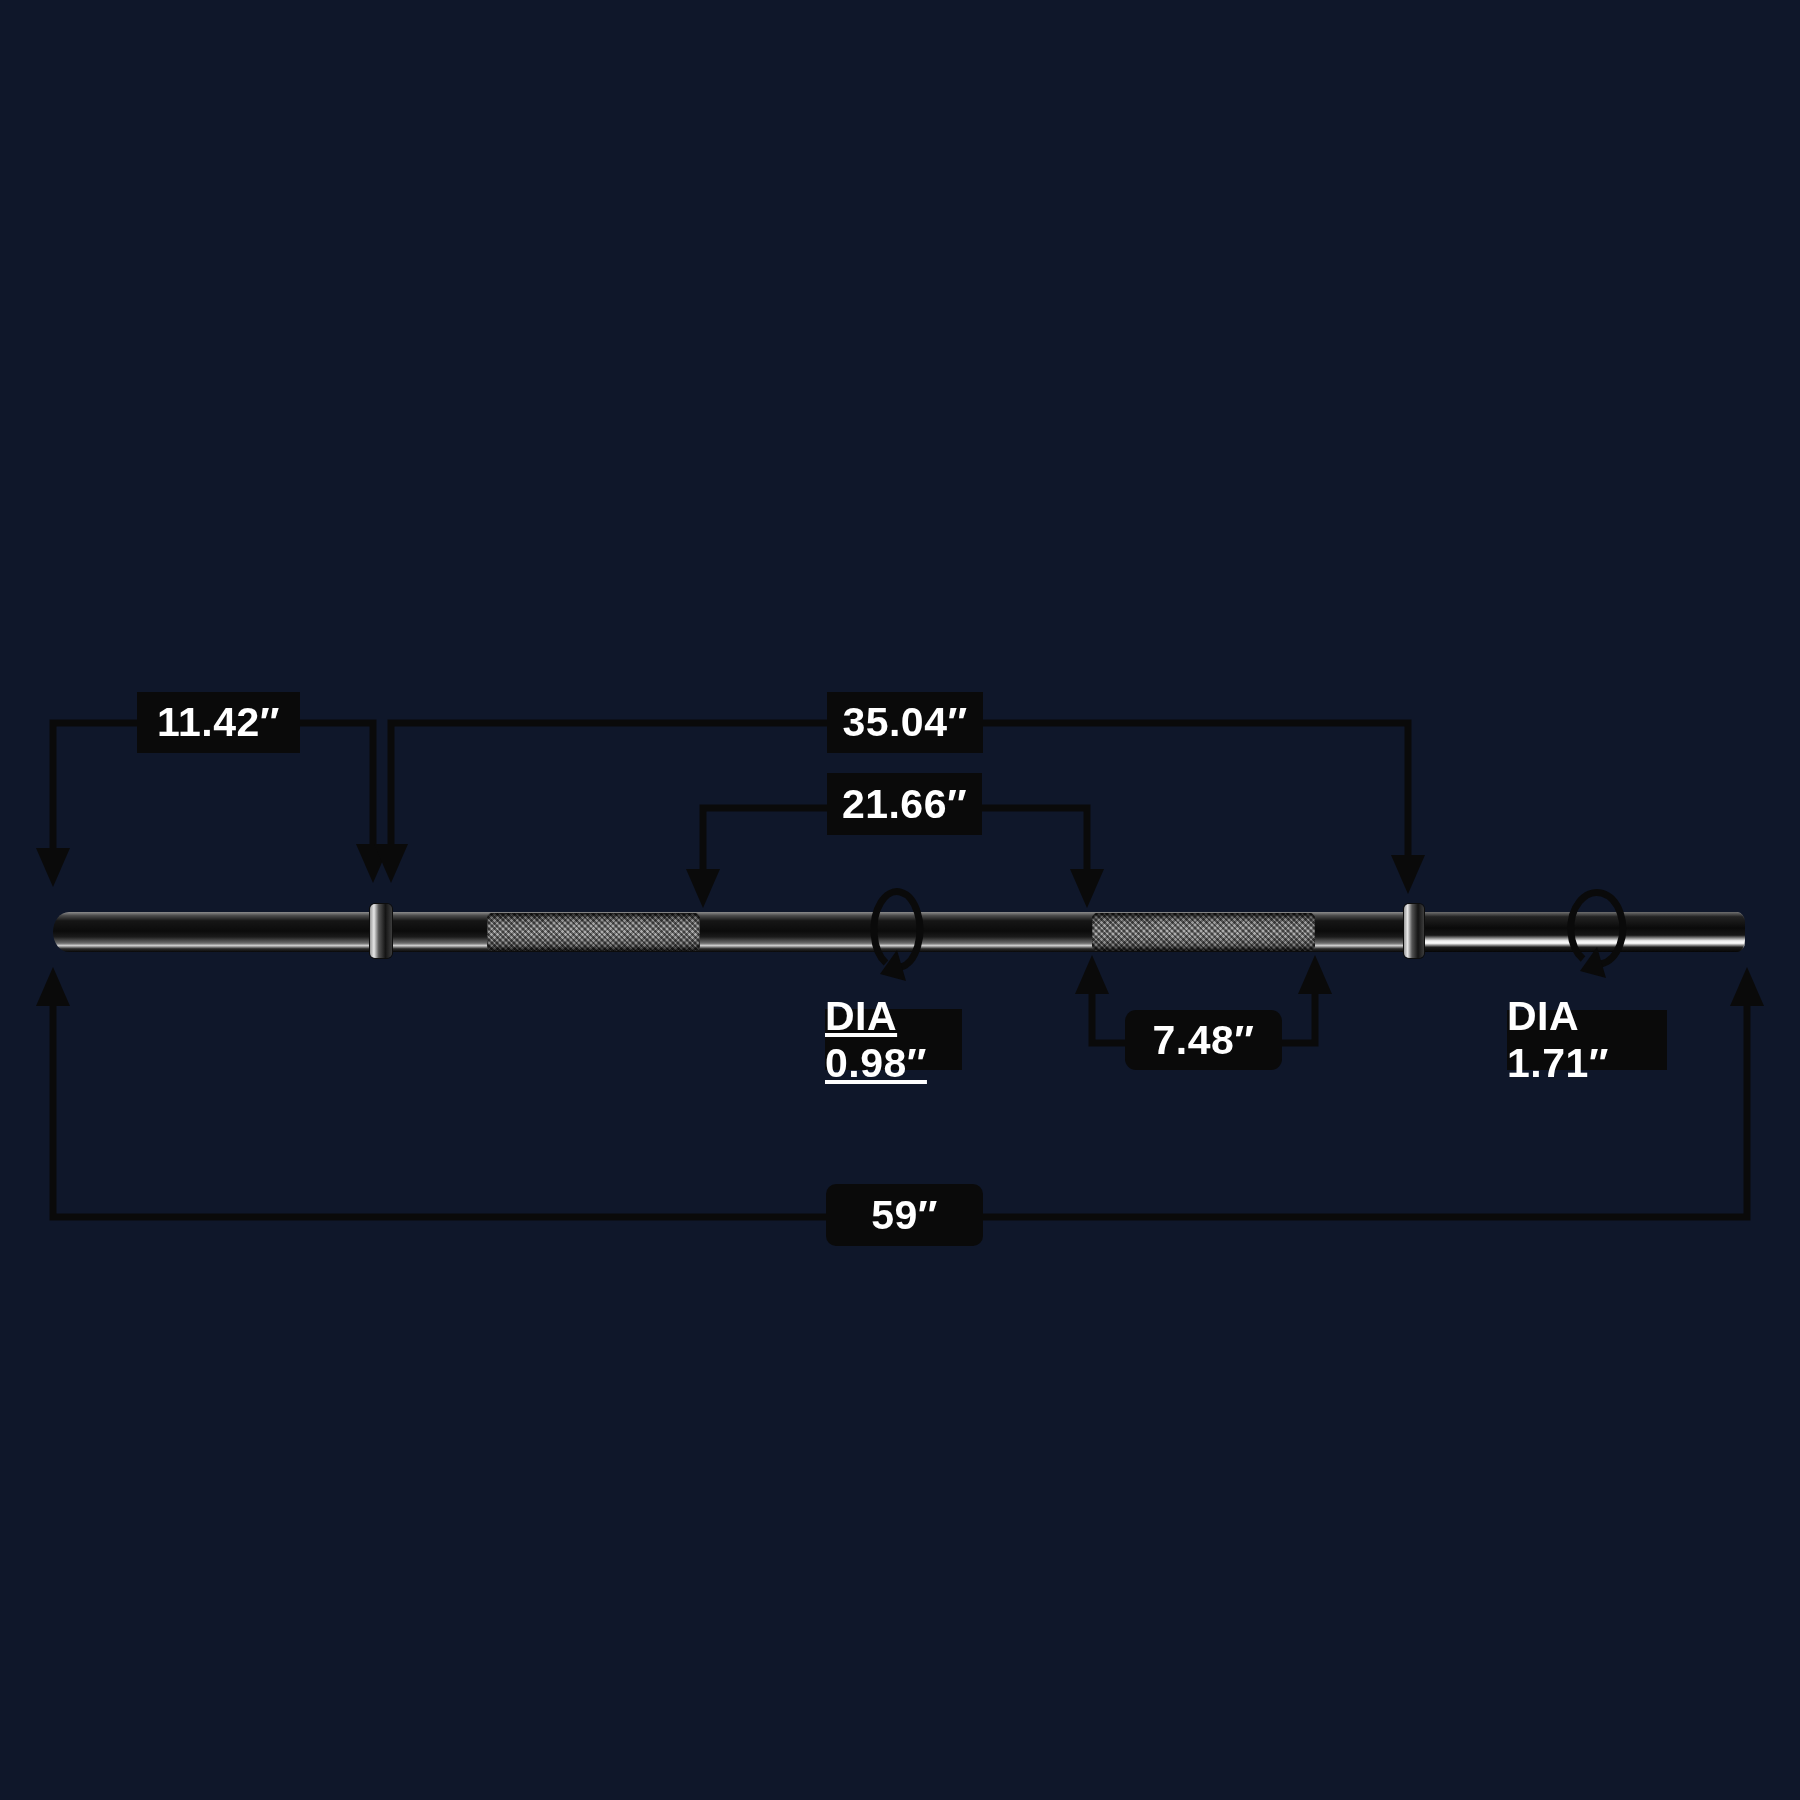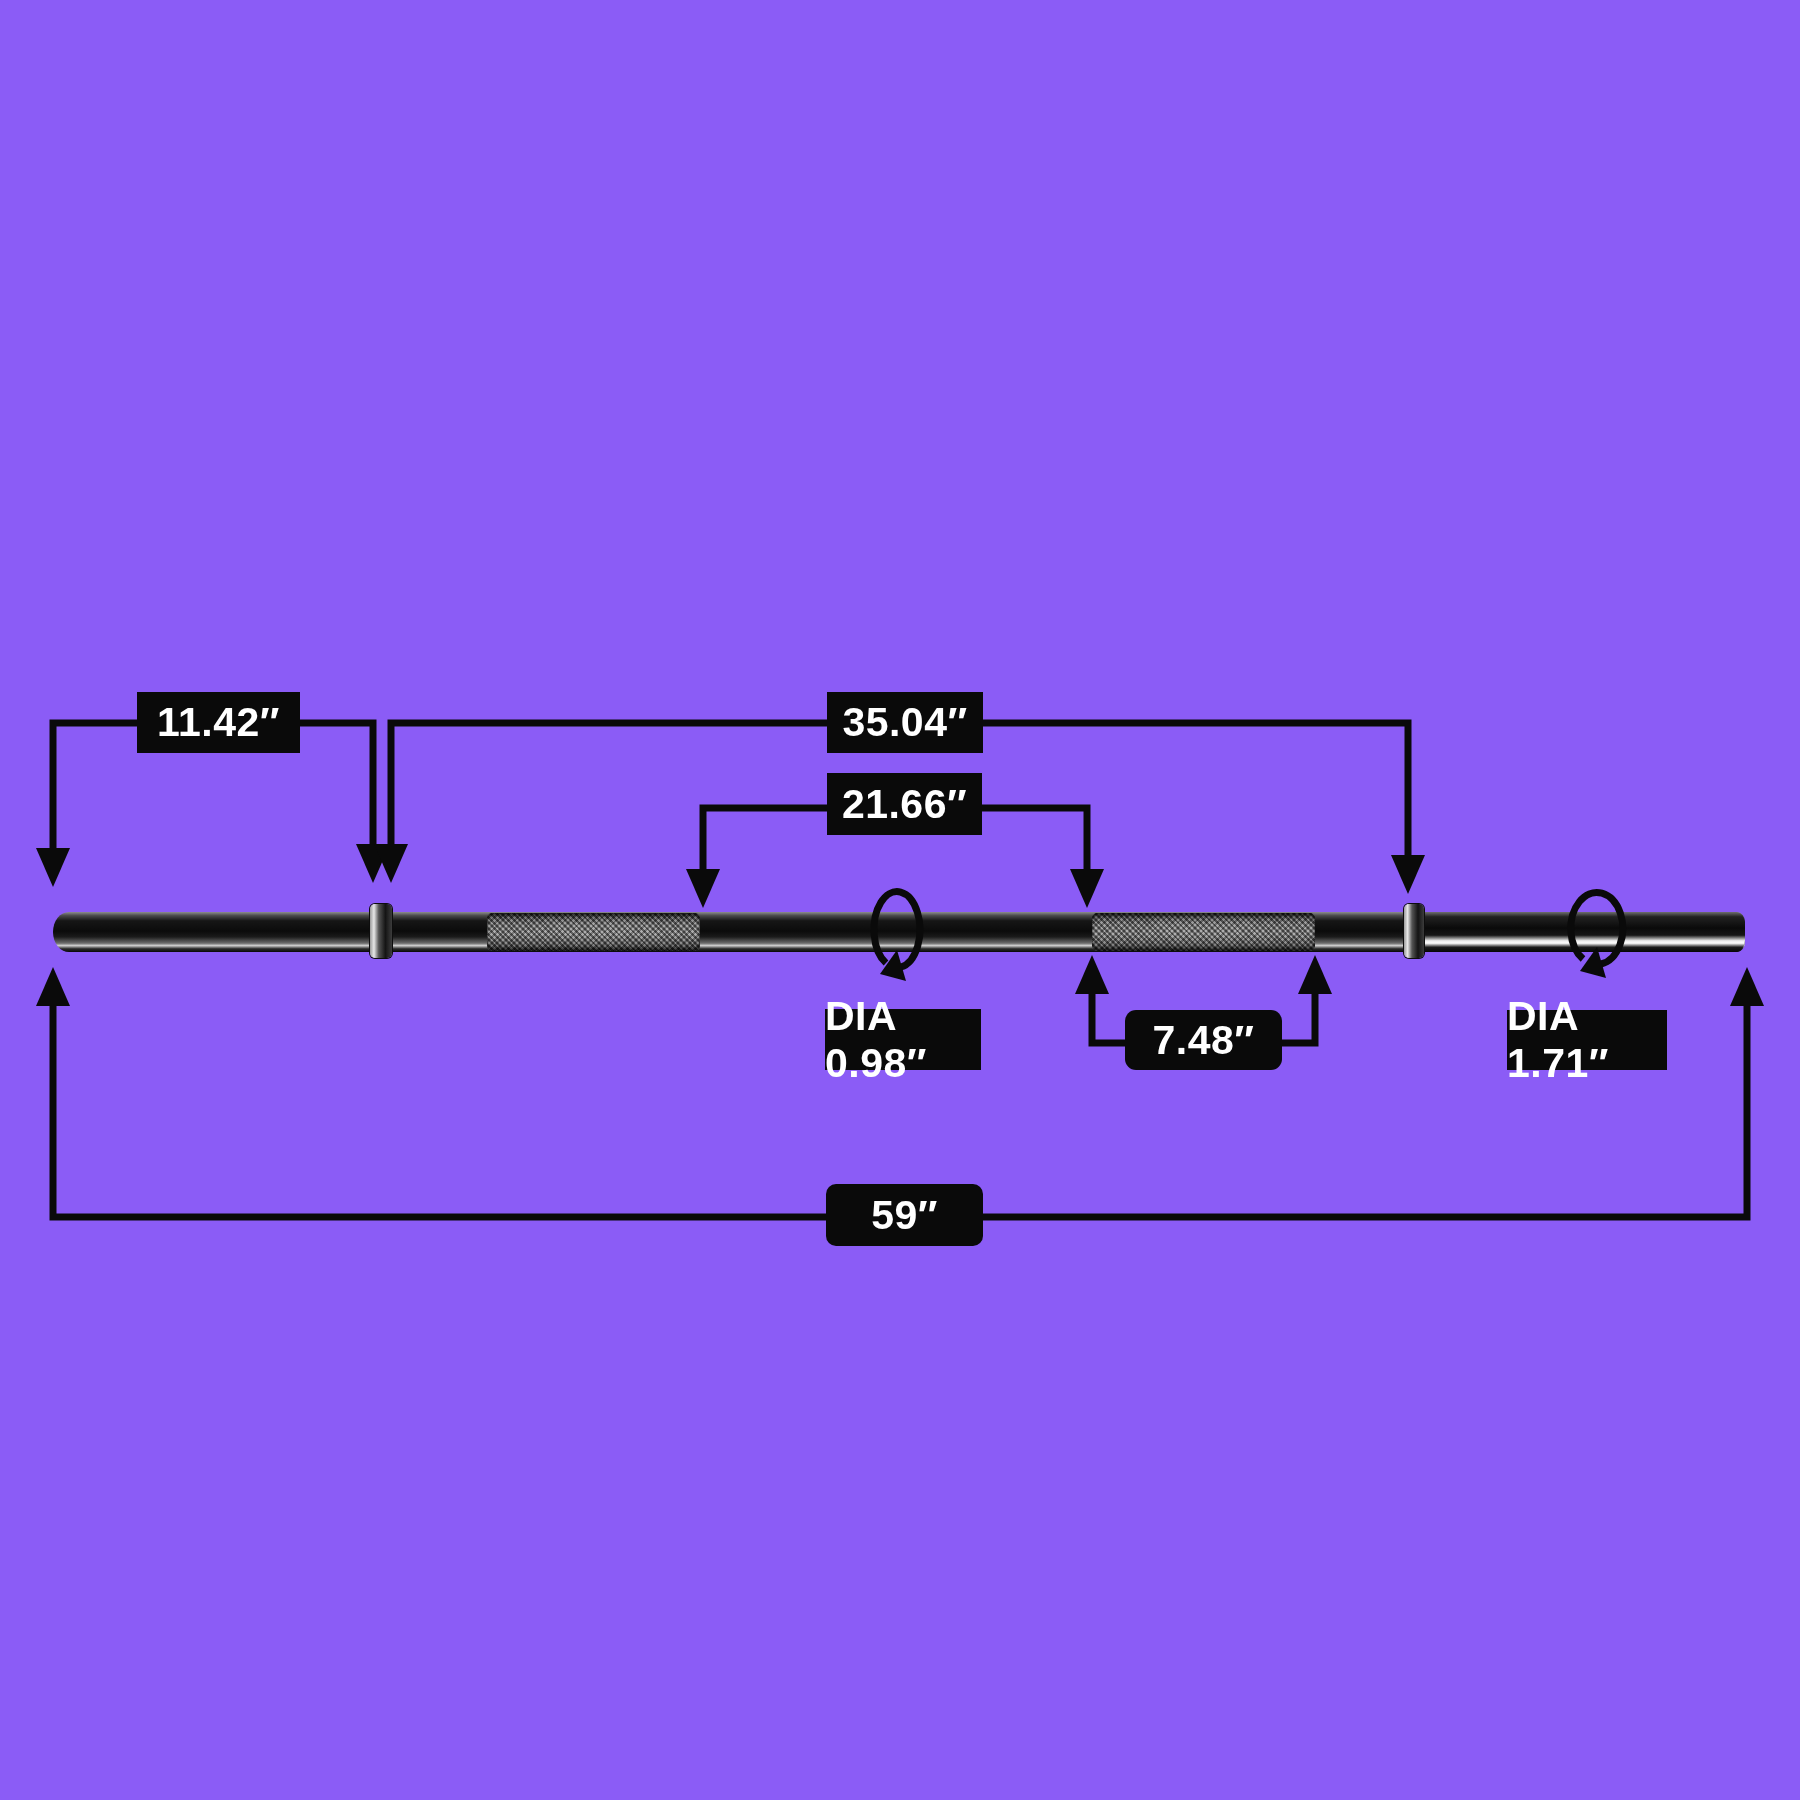--- a/index.html
+++ b/index.html
@@ -1,19 +1,19 @@
 <!DOCTYPE html>
 <html><head>
 <meta charset="utf-8">
 <style>
   html,body{margin:0;padding:0;background:#fff;}
   #stage{
     position:relative;
     width:1800px;height:1800px;
-    background:#8b5cf6;
+    background:#0f172a;
     font-family:"Liberation Sans", sans-serif;
     overflow:hidden;
   }
   
   .dim-label{
     position:absolute;
     background:#0a0a0a;
     color:#ffffff;
     display:flex;align-items:center;justify-content:center;
     font-weight:bold;
@@ -121,21 +121,21 @@
       <polygon class="head" points="1580,971 1606,978 1597,947"></polygon>
     </g>
   </svg>
 
   <div class="dim-label" style="left:137px;top:692px;width:163px;height:61px;">11.42″</div>
 
   <div class="dim-label" style="left:827px;top:692px;width:156px;height:61px;text-align:right;">35.04″</div>
 
   <div class="dim-label" style="left:827px;top:773px;width:155px;height:62px;">21.66″</div>
 
-  <div class="dim-label" style="left:825px;top:1009px;width:156px;height:61px;">DIA 0.98″</div>
+  <div class="dim-label" style="left:825px;top:1009px;width:137px;height:61px;text-decoration:underline;">DIA 0.98″</div>
 
   <div class="dim-label" style="left:1125px;top:1010px;width:157px;height:60px;border-radius:11px;">7.48″</div>
 
   <div class="dim-label" style="left:1507px;top:1010px;width:160px;height:60px;">DIA 1.71″</div>
 
   <div class="dim-label" style="left:826px;top:1184px;width:157px;height:62px;border-radius:10px;">59″</div>
 
 </div>
 
 </body></html>

